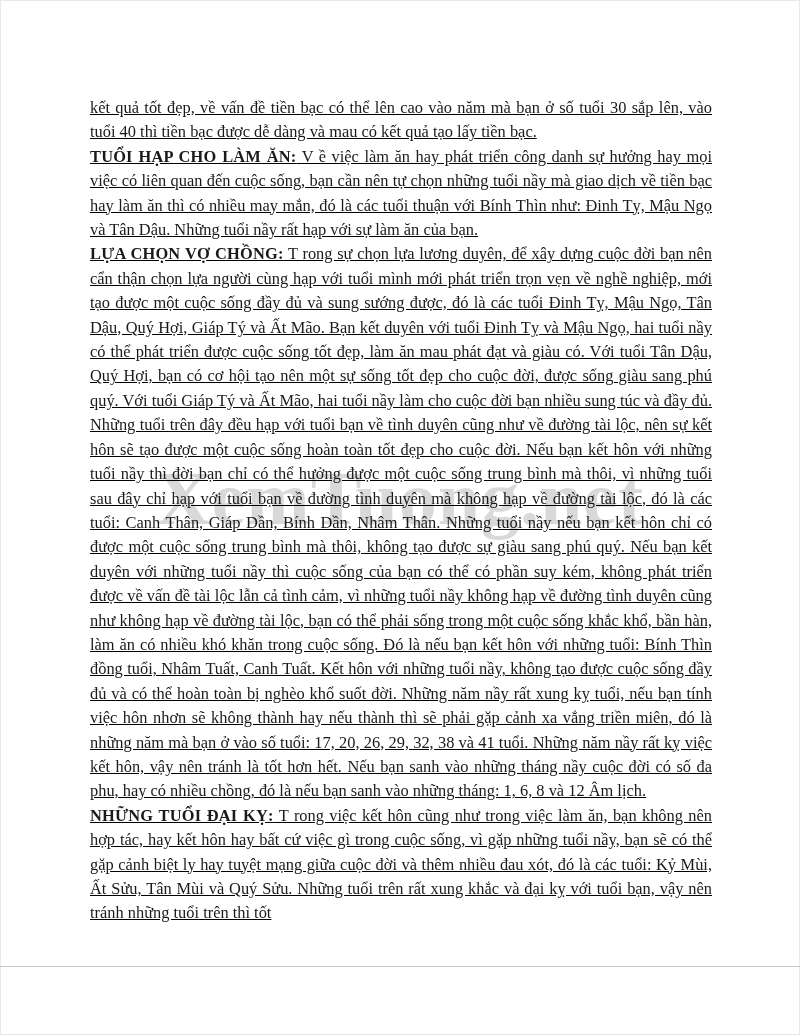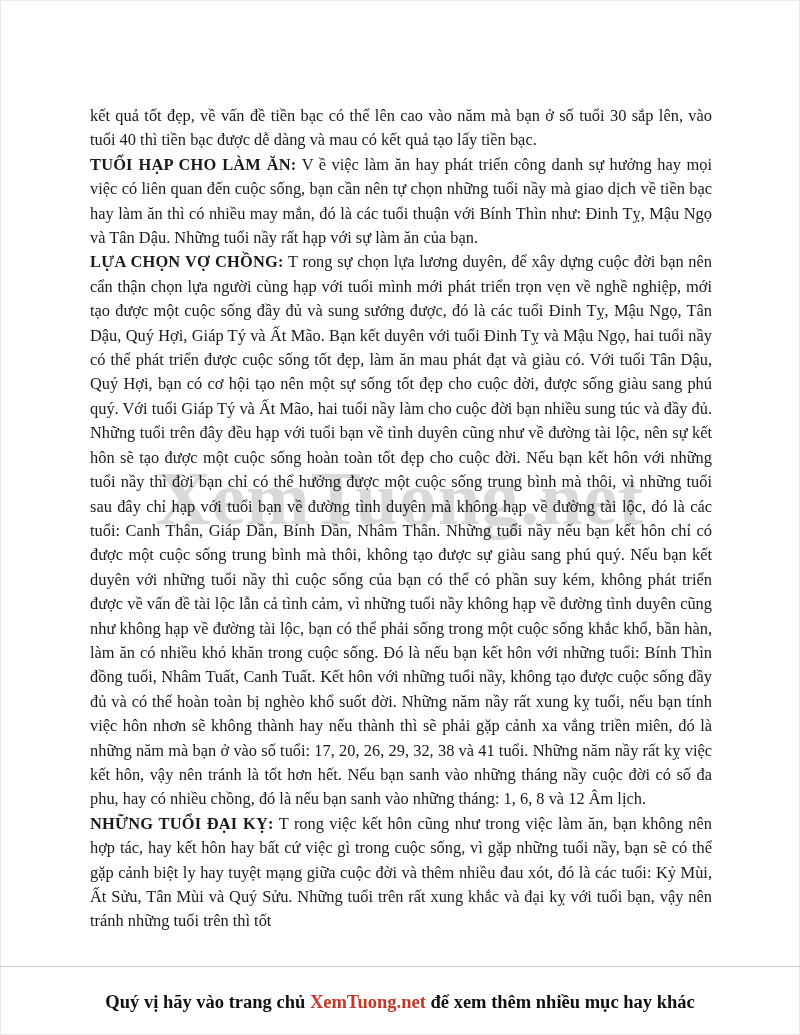--- a/index.html
+++ b/index.html
@@ -25,22 +25,23 @@
     position: absolute;
     top: 0; left: 0; right: 0; bottom: 0;
     border: 1px solid #e9e9e9;
     box-sizing: border-box;
     pointer-events: none;
   }
   .content {
     position: absolute;
     left: 90px;
     right: 88px;
-    top: 104px;
+    top: 96px;
     z-index: 3;
+    text-decoration: underline;
   }
   .para {
     font-size: 16.4px;
     line-height: 24.4px;
     text-align: justify;
     text-justify: inter-word;
     margin: 0;
     color: #1a1a1a;
   }
   .para + .para {
@@ -104,16 +105,13 @@
   <div class="watermark">XemTuong.net</div>
 
   <div class="content">
     <p class="para"><span>kết quả tốt đẹp, về vấn đề tiền bạc có thể lên cao vào năm mà bạn ở số tuổi 30 sắp lên, vào tuổi 40 thì tiền bạc được dễ dàng và mau có kết quả tạo lấy tiền bạc.</span></p>
     <p class="para"><span class="lead">TUỔI HẠP CHO LÀM ĂN:</span><span> V ề việc làm ăn hay phát triển công danh sự hưởng hay mọi việc có liên quan đến cuộc sống, bạn cần nên tự chọn những tuổi nầy mà giao dịch về tiền bạc hay làm ăn thì có nhiều may mắn, đó là các tuổi thuận với Bính Thìn như: Đinh Tỵ, Mậu Ngọ và Tân Dậu. Những tuổi nầy rất hạp với sự làm ăn của bạn.</span></p>
     <p class="para"><span class="lead">LỰA CHỌN VỢ CHỒNG:</span><span> T rong sự chọn lựa lương duyên, để xây dựng cuộc đời bạn nên cẩn thận chọn lựa người cùng hạp với tuổi mình mới phát triển trọn vẹn về nghề nghiệp, mới tạo được một cuộc sống đầy đủ và sung sướng được, đó là các tuổi Đinh Tỵ, Mậu Ngọ, Tân Dậu, Quý Hợi, Giáp Tý và Ất Mão. Bạn kết duyên với tuổi Đinh Tỵ và Mậu Ngọ, hai tuổi nầy có thể phát triển được cuộc sống tốt đẹp, làm ăn mau phát đạt và giàu có. Với tuổi Tân Dậu, Quý Hợi, bạn có cơ hội tạo nên một sự sống tốt đẹp cho cuộc đời, được sống giàu sang phú quý. Với tuổi Giáp Tý và Ất Mão, hai tuổi nầy làm cho cuộc đời bạn nhiều sung túc và đầy đủ. Những tuổi trên đây đều hạp với tuổi bạn về tình duyên cũng như về đường tài lộc, nên sự kết hôn sẽ tạo được một cuộc sống hoàn toàn tốt đẹp cho cuộc đời. Nếu bạn kết hôn với những tuổi nầy thì đời bạn chỉ có thể hưởng được một cuộc sống trung bình mà thôi, vì những tuổi sau đây chỉ hạp với tuổi bạn về đường tình duyên mà không hạp về đường tài lộc, đó là các tuổi: Canh Thân, Giáp Dần, Bính Dần, Nhâm Thân. Những tuổi nầy nếu bạn kết hôn chỉ có được một cuộc sống trung bình mà thôi, không tạo được sự giàu sang phú quý. Nếu bạn kết duyên với những tuổi nầy thì cuộc sống của bạn có thể có phần suy kém, không phát triển được về vấn đề tài lộc lẫn cả tình cảm, vì những tuổi nầy không hạp về đường tình duyên cũng như không hạp về đường tài lộc, bạn có thể phải sống trong một cuộc sống khắc khổ, bần hàn, làm ăn có nhiều khó khăn trong cuộc sống. Đó là nếu bạn kết hôn với những tuổi: Bính Thìn đồng tuổi, Nhâm Tuất, Canh Tuất. Kết hôn với những tuổi nầy, không tạo được cuộc sống đầy đủ và có thể hoàn toàn bị nghèo khổ suốt đời. Những năm nầy rất xung kỵ tuổi, nếu bạn tính việc hôn nhơn sẽ không thành hay nếu thành thì sẽ phải gặp cảnh xa vắng triền miên, đó là những năm mà bạn ở vào số tuổi: 17, 20, 26, 29, 32, 38 và 41 tuổi. Những năm nầy rất kỵ việc kết hôn, vậy nên tránh là tốt hơn hết. Nếu bạn sanh vào những tháng nầy cuộc đời có số đa phu, hay có nhiều chồng, đó là nếu bạn sanh vào những tháng: 1, 6, 8 và 12 Âm lịch.</span></p>
     <p class="para"><span class="lead">NHỮNG TUỔI ĐẠI KỴ:</span><span> T rong việc kết hôn cũng như trong việc làm ăn, bạn không nên hợp tác, hay kết hôn hay bất cứ việc gì trong cuộc sống, vì gặp những tuổi nầy, bạn sẽ có thể gặp cảnh biệt ly hay tuyệt mạng giữa cuộc đời và thêm nhiều đau xót, đó là các tuổi: Kỷ Mùi, Ất Sửu, Tân Mùi và Quý Sửu. Những tuổi trên rất xung khắc và đại kỵ với tuổi bạn, vậy nên tránh những tuổi trên thì tốt</span></p>
   </div>
 
   <div class="footer-rule"></div>
-  <div class="footer">
-    <b>Quý vị hãy vào trang chủ </b><span class="brand">XemTuong.net</span><b> để xem thêm nhiều mục hay khác</b>
-  </div>
 </div>
 
 </body></html>

